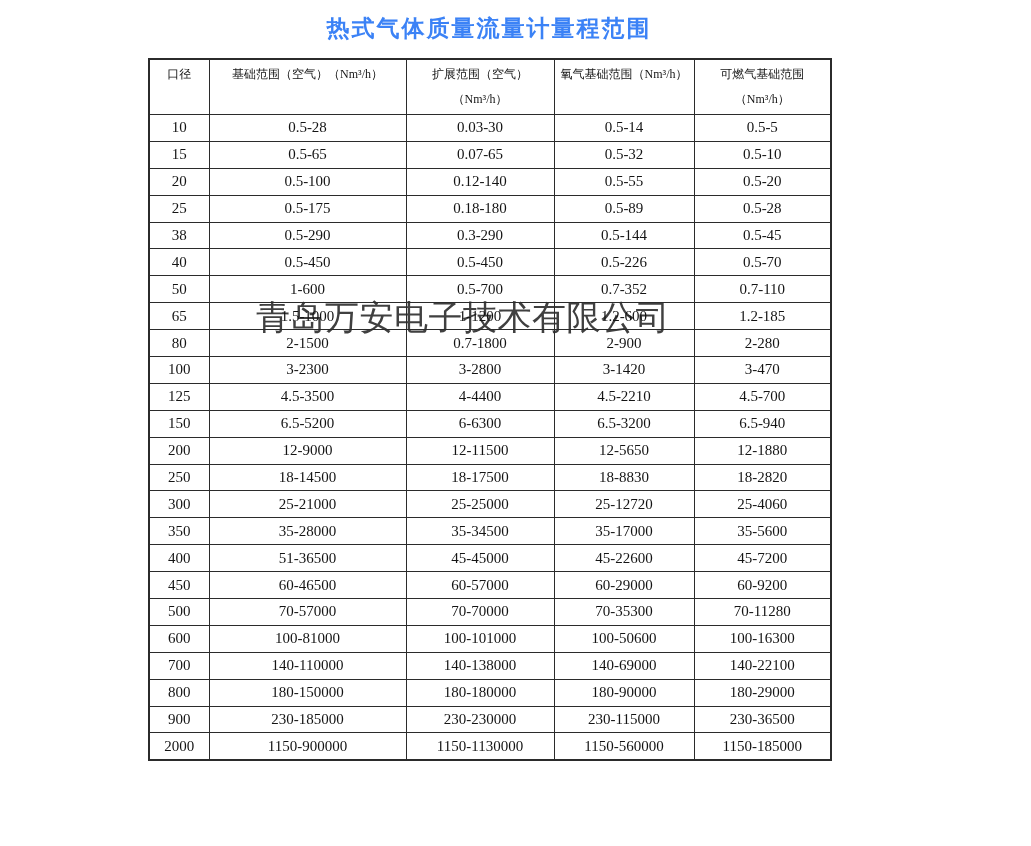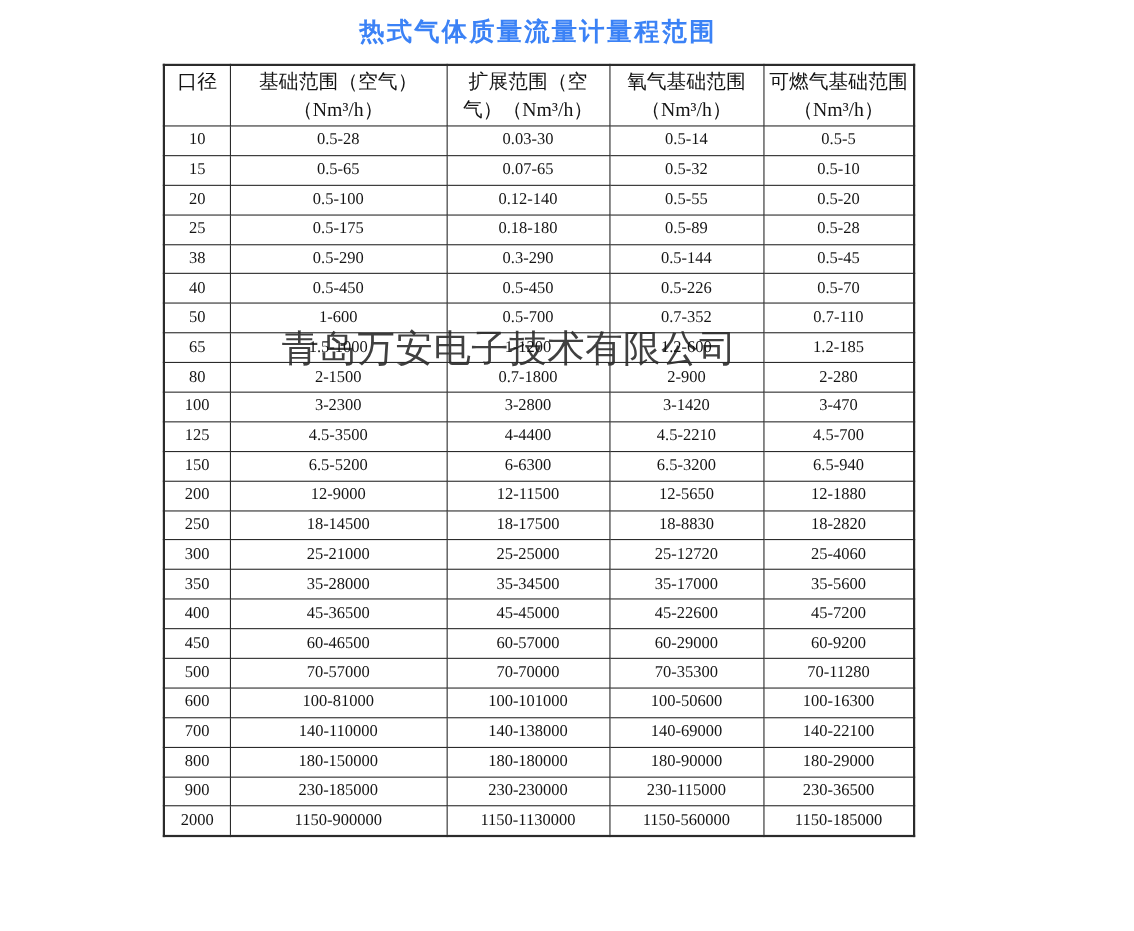--- a/index.html
+++ b/index.html
@@ -51,21 +51,21 @@
     background: transparent;
   }
   .doc-table, .doc-table th, .doc-table td {
     border: 1px solid #2b2b2b;
   }
   table.doc-table {
     border-width: 2px;
   }
   .doc-table th {
     height: 52px;
-    font-size: 18px;
+    font-size: 12px;
     font-weight: normal;
     line-height: 25px;
     vertical-align: top;
     text-align: center;
     padding: 2px 4px 0 4px;
     color: #141414;
   }
   .doc-table td {
     height: 25.9px;
     font-size: 15px;
@@ -208,21 +208,21 @@
       </tr>
       <tr>
         <td>350</td>
         <td>35-28000</td>
         <td>35-34500</td>
         <td>35-17000</td>
         <td>35-5600</td>
       </tr>
       <tr>
         <td>400</td>
-        <td>45-36500</td>
+        <td>51-36500</td>
         <td>45-45000</td>
         <td>45-22600</td>
         <td>45-7200</td>
       </tr>
       <tr>
         <td>450</td>
         <td>60-46500</td>
         <td>60-57000</td>
         <td>60-29000</td>
         <td>60-9200</td>

